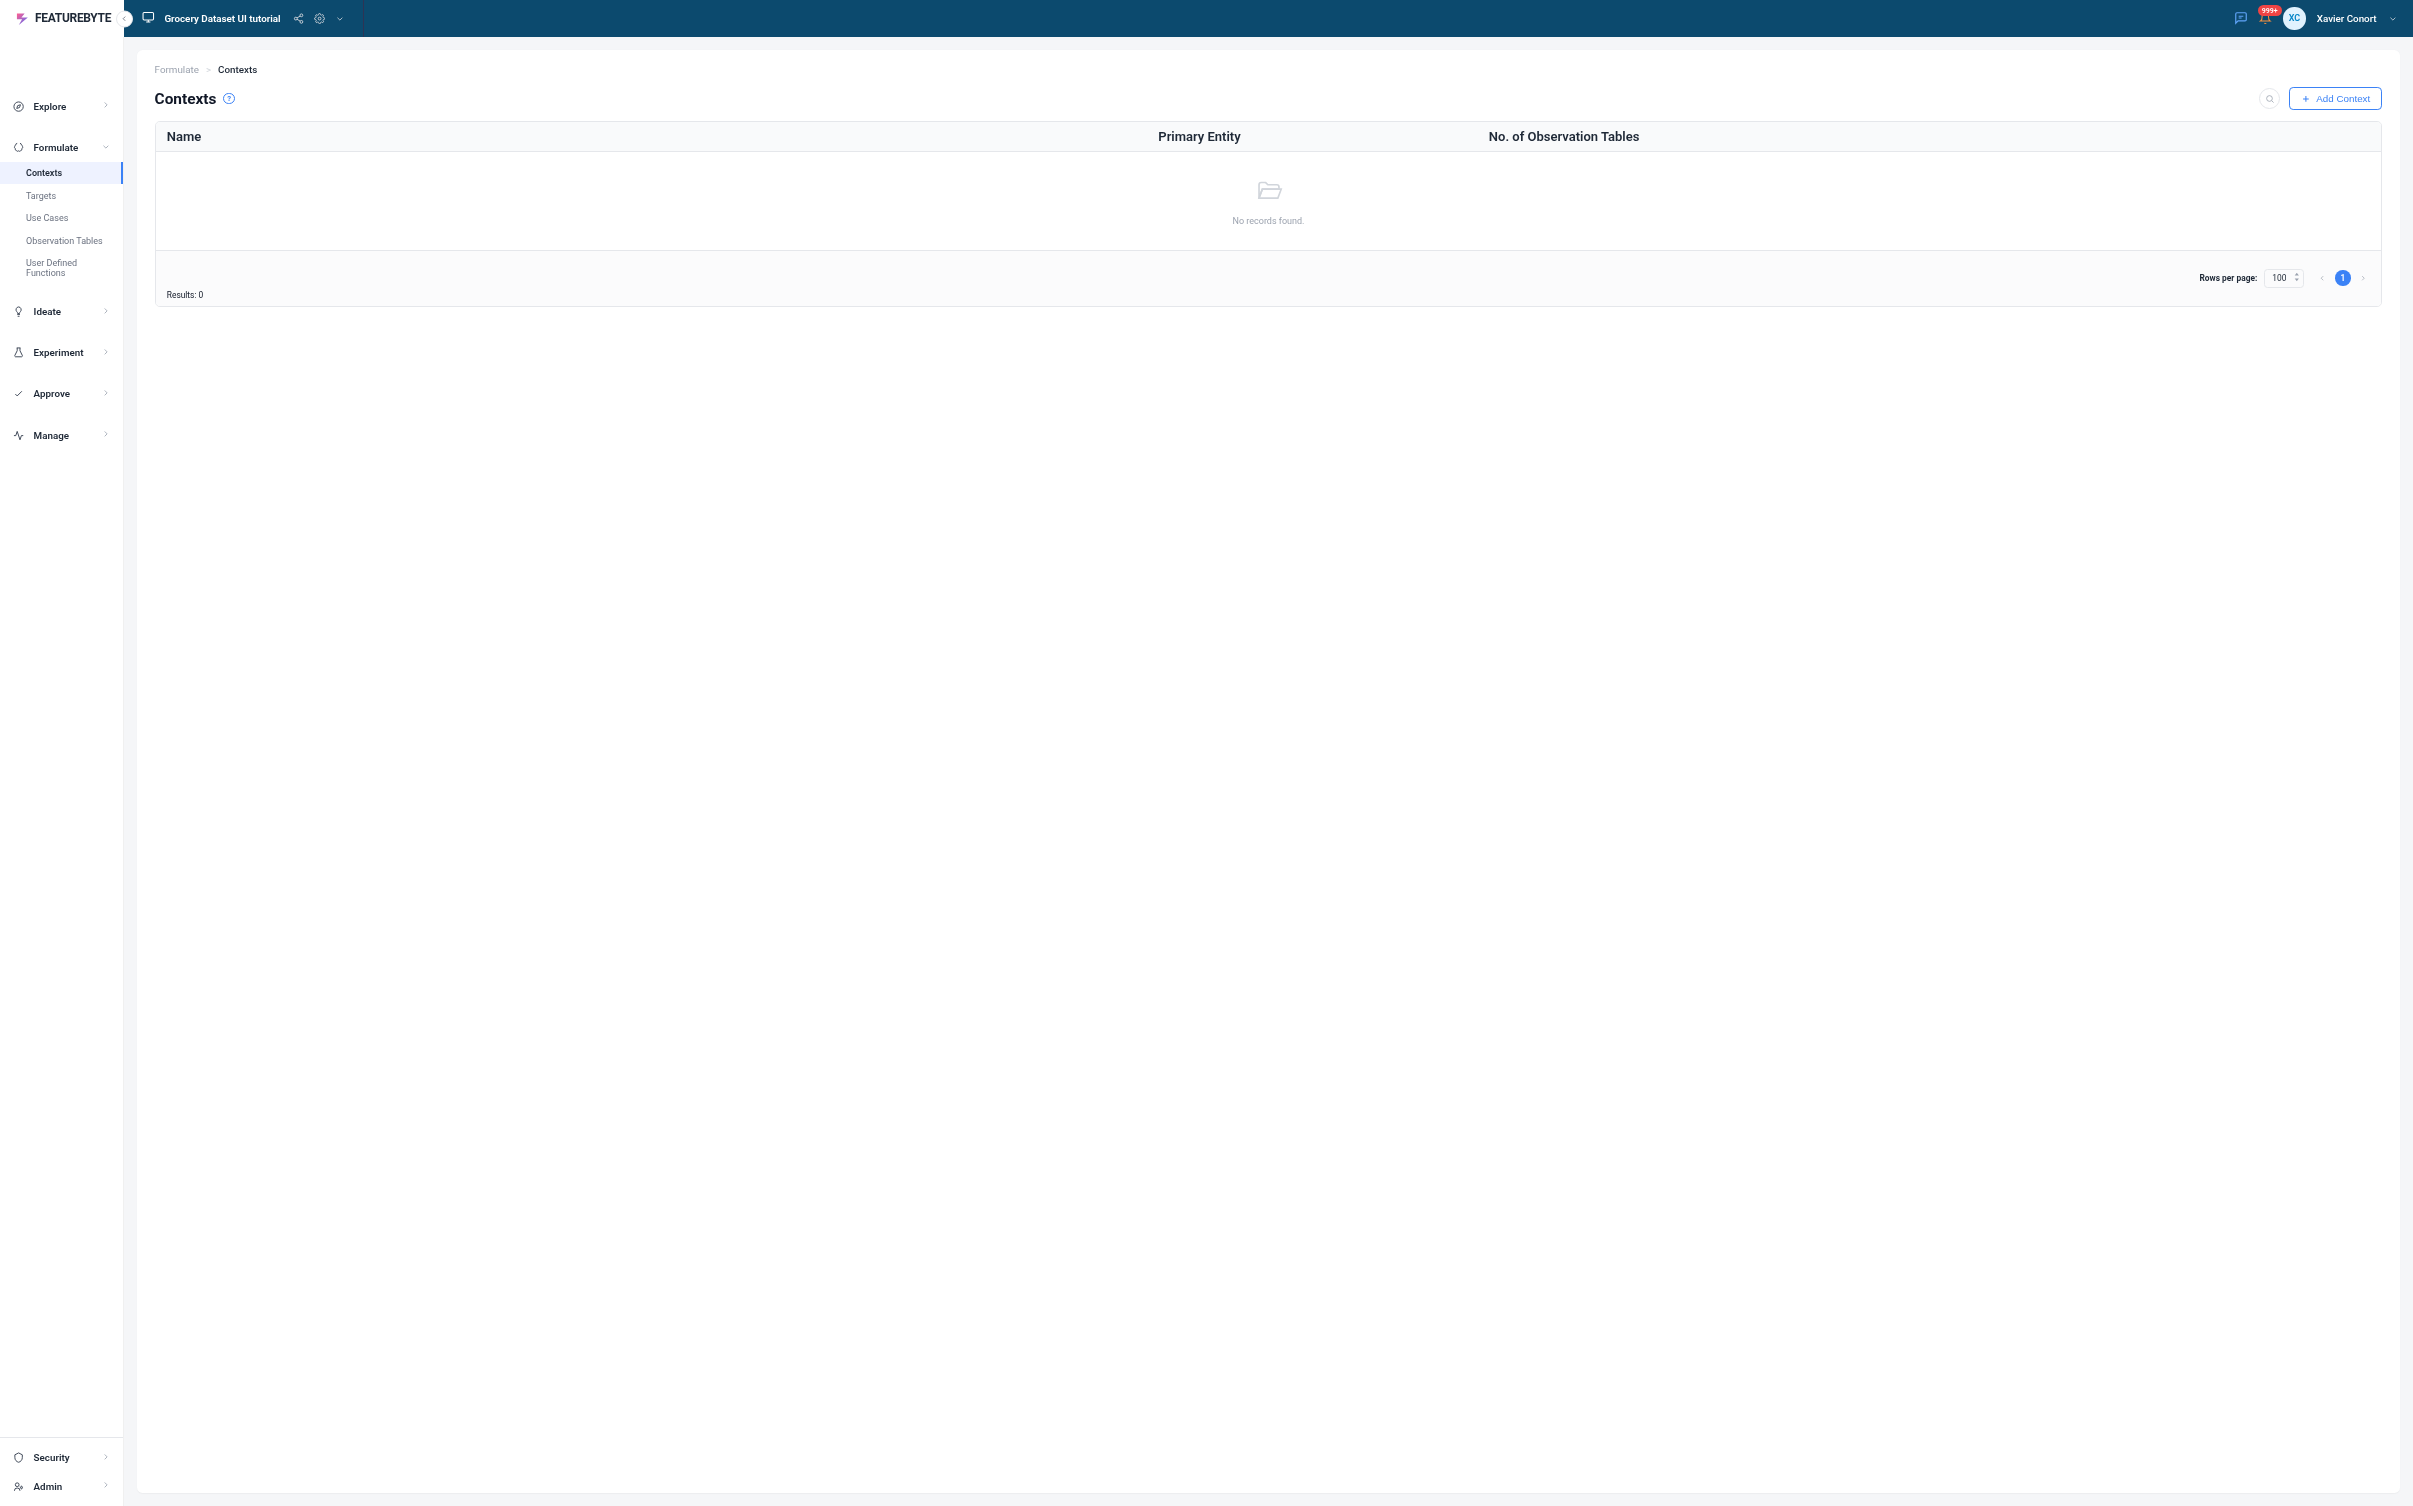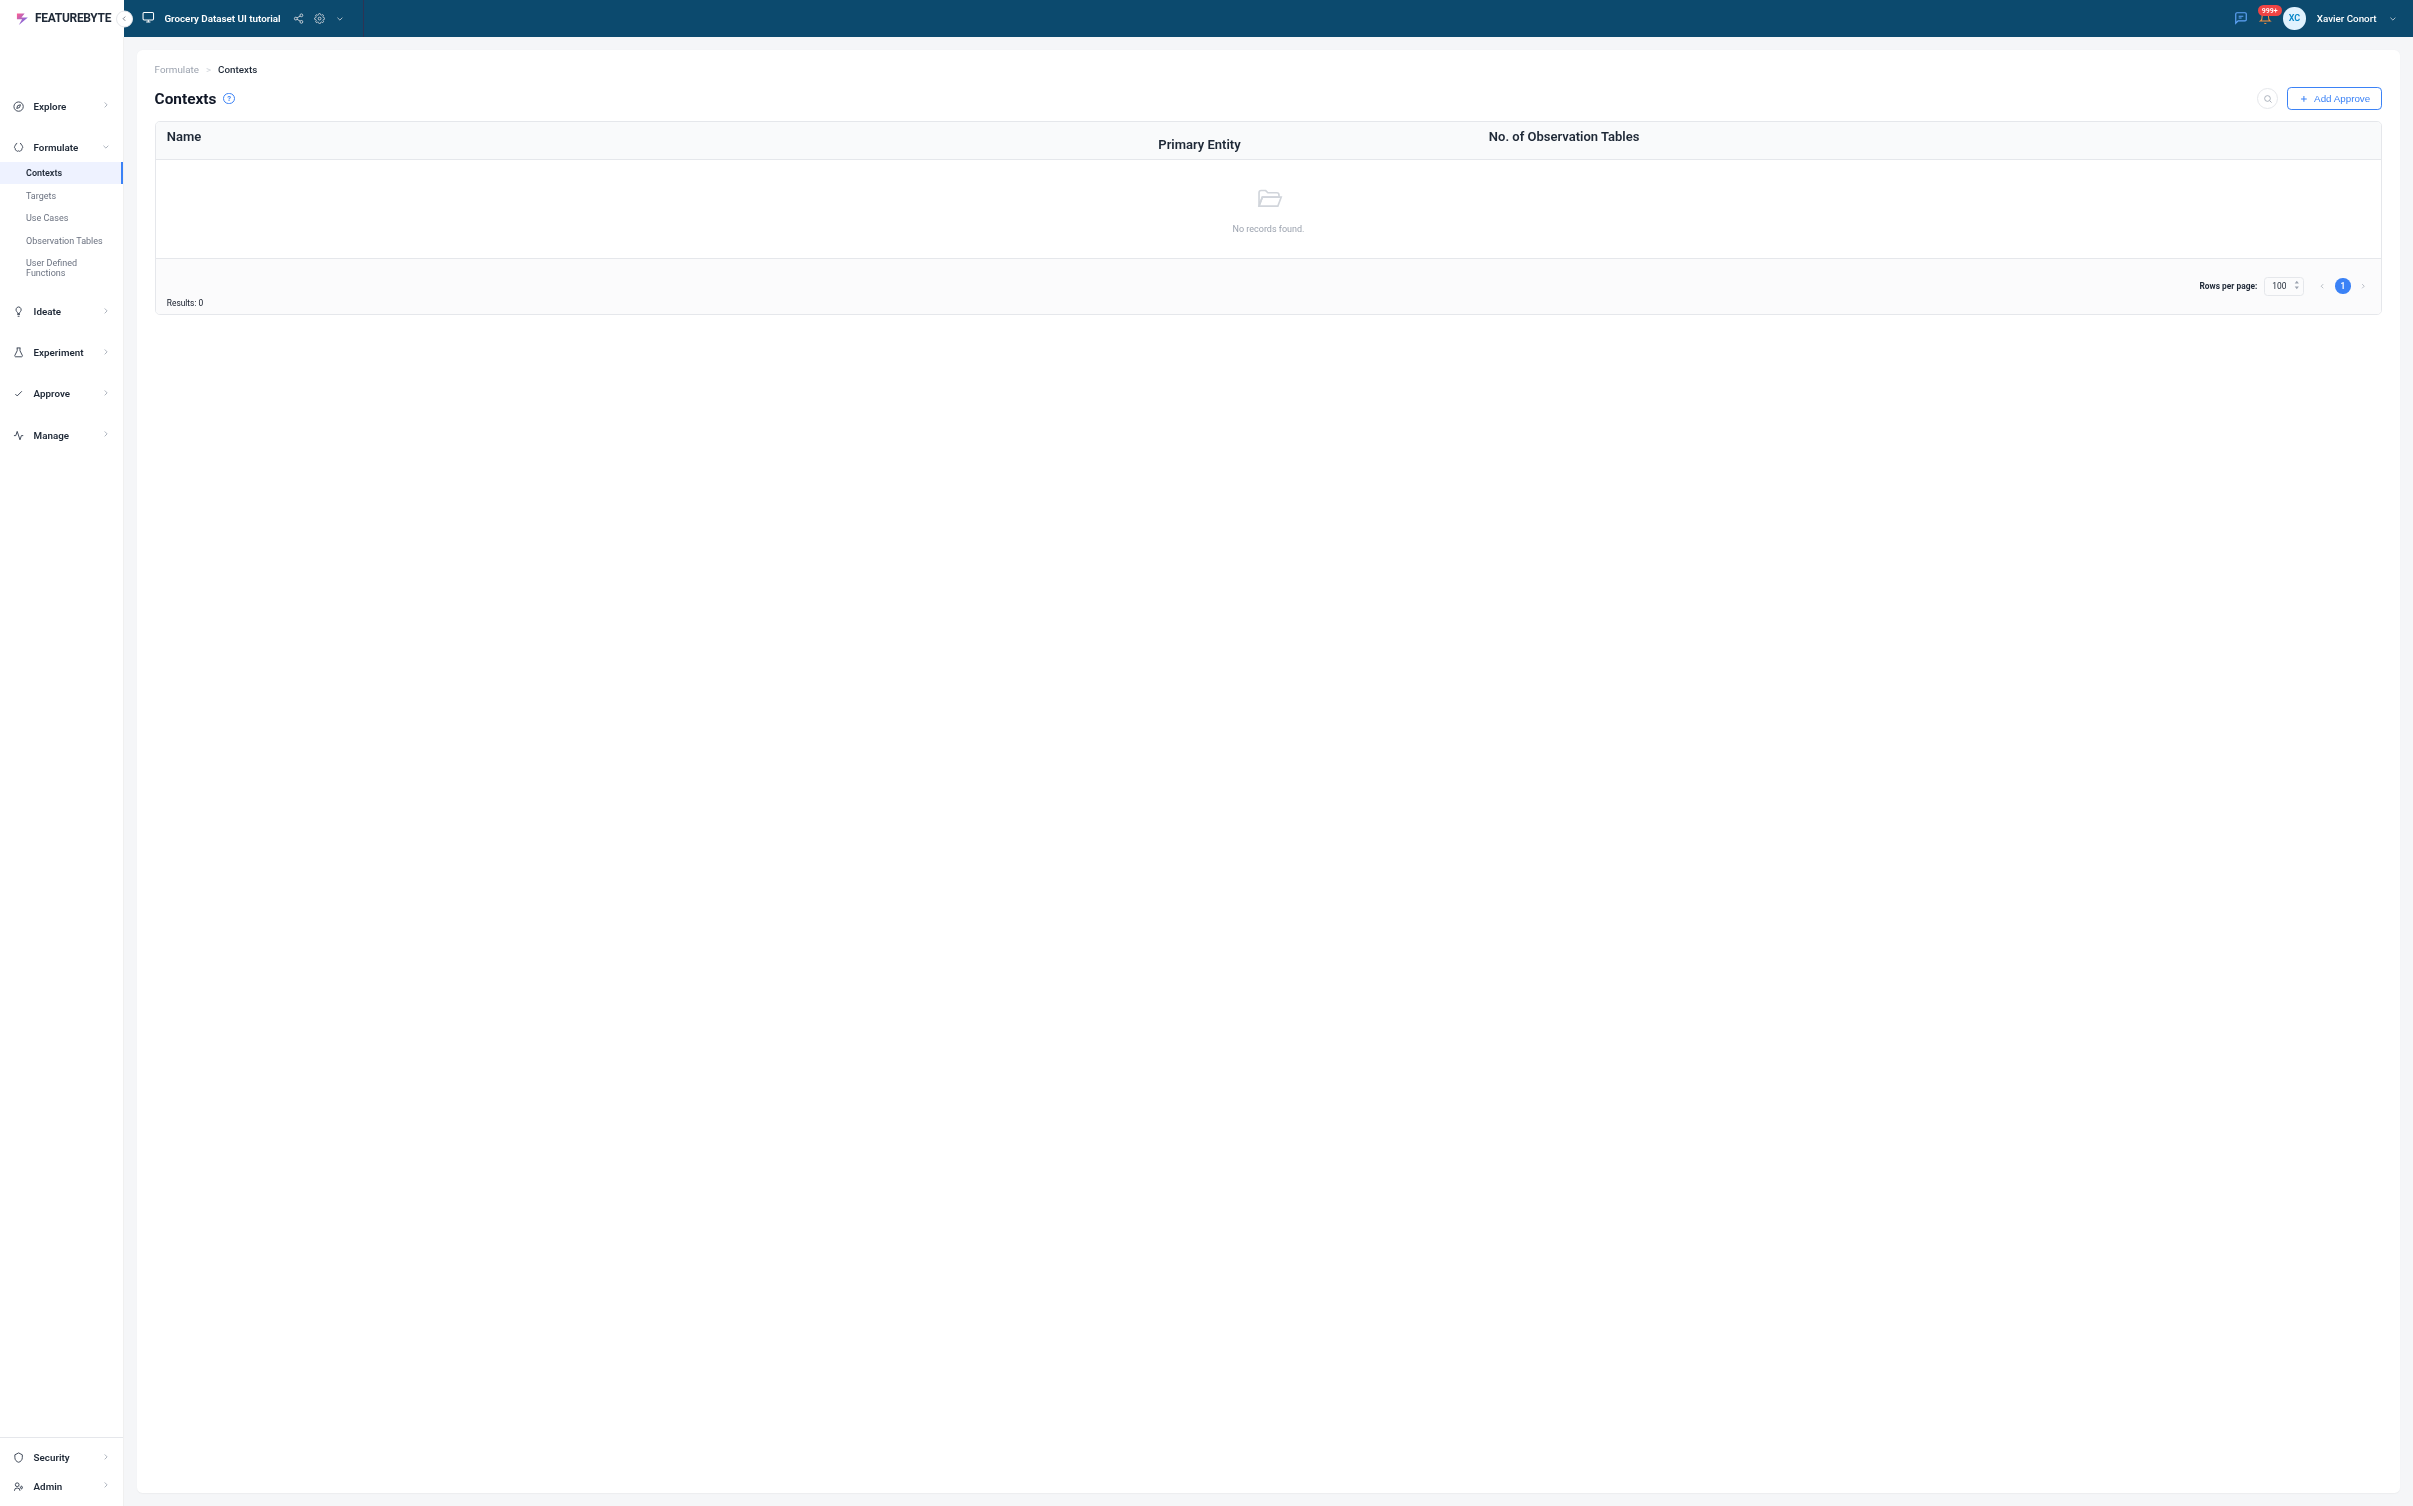--- a/index.html
+++ b/index.html
@@ -266,21 +266,21 @@
     }
     .thead {
       display:flex;
       background: #f9fafb;
       border-bottom: 0.7px solid #e5e7eb;
       padding: 7px 11.2px;
       font-size: 13px;
       font-weight: 600;
     }
     .col-name { flex: 0 0 45%; }
-    .col-entity { flex: 0 0 15%; margin-top: 8px; }
+    .col-entity { flex: 0 0 15%; }
     .col-obs { flex: 0 0 40%; }
     .empty-state {
       display:flex;
       flex-direction:column;
       align-items:center;
       justify-content:center;
       padding: 25px 0 24px;
       gap: 9.8px;
       color: #9ca3af;
     }
@@ -571,21 +571,21 @@
             <div class="search-circle">
               <svg width="9.8" height="9.8" viewBox="0 0 24 24" fill="none" stroke="currentColor" stroke-width="2">
                   <circle cx="11" cy="11" r="7"></circle>
                   <path d="M21 21l-4.3-4.3"></path>
                 </svg>
             </div>
             <button class="btn-primary-outline">
               <svg width="9.8" height="9.8" viewBox="0 0 24 24" fill="none" stroke="currentColor" stroke-width="2.5">
                   <path d="M12 5v14M5 12h14"></path>
                 </svg>
-              <span>Add Approve</span>
+              <span>Add Context</span>
             </button>
           </div>
         </div>
 
         <div class="table-wrap">
           <div class="thead">
             <div class="col-name">Name</div>
             <div class="col-entity">Primary Entity</div>
             <div class="col-obs">No. of Observation Tables</div>
           </div>

